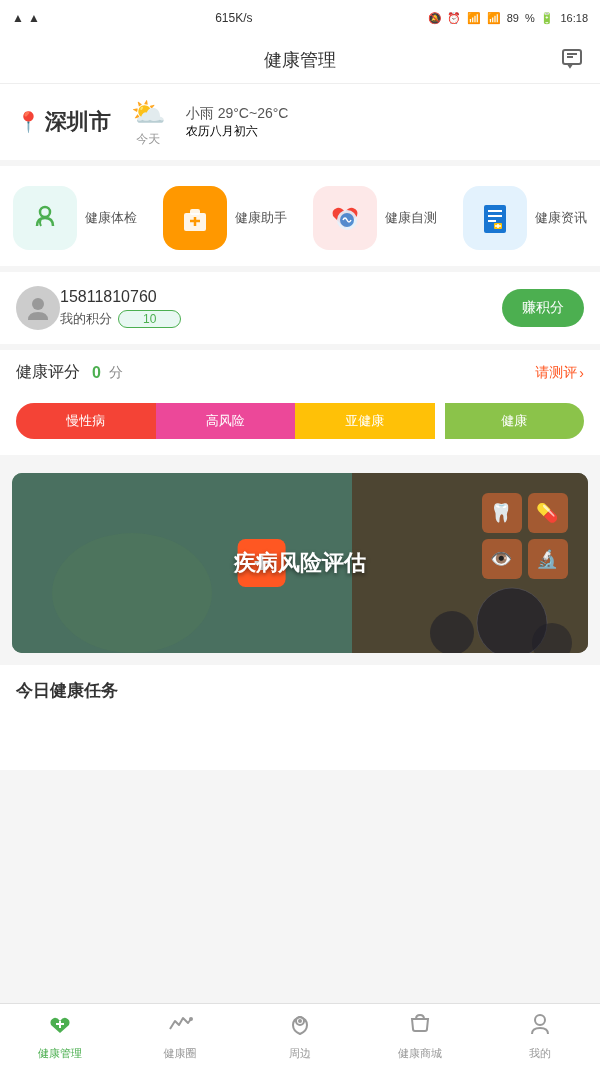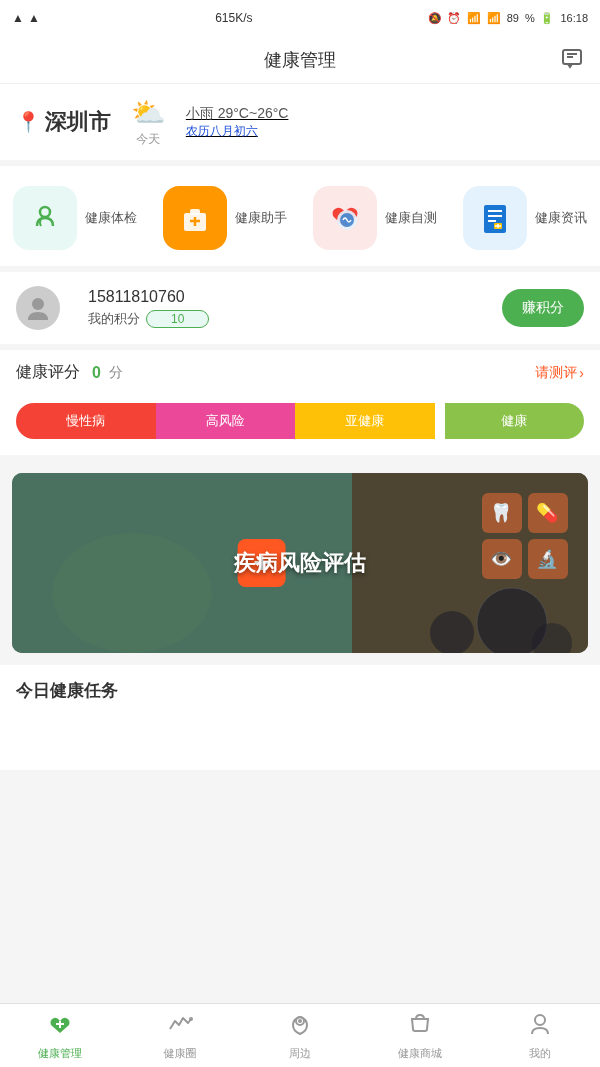--- a/index.html
+++ b/index.html
@@ -73,24 +73,23 @@
       flex-direction: column;
       align-items: center;
       gap: 2px;
     }
     .weather-cloud { font-size: 28px; color: #64B5F6; }
     .weather-day { font-size: 12px; color: #999; }
     .weather-desc {
       display: flex;
       flex-direction: column;
       gap: 0;
-      text-decoration: underline;
     }
     .weather-main { font-size: 14px; color: #555; }
-    .weather-lunar { font-size: 12px; color: #1d4ed8; }
+    .weather-lunar { font-size: 12px; color: #000000; }
 
     
     .quick-icons {
       background: #fff;
       padding: 20px 0 16px;
       display: flex;
       justify-content: space-around;
       border-bottom: 6px solid #f5f5f5;
     }
     .quick-icon-item {
@@ -115,21 +114,21 @@
 
     
     .user-bar {
       background: #fff;
       padding: 14px 16px;
       display: flex;
       align-items: center;
       justify-content: space-between;
       border-bottom: 6px solid #f5f5f5;
     }
-    .user-left { display: flex; align-items: center; gap: 28px; }
+    .user-left { display: flex; align-items: center; gap: 0; }
     .user-avatar {
       width: 44px;
       height: 44px;
       border-radius: 50%;
       background: #ccc;
       display: flex;
       align-items: center;
       justify-content: center;
       font-size: 20px;
       color: #888;

